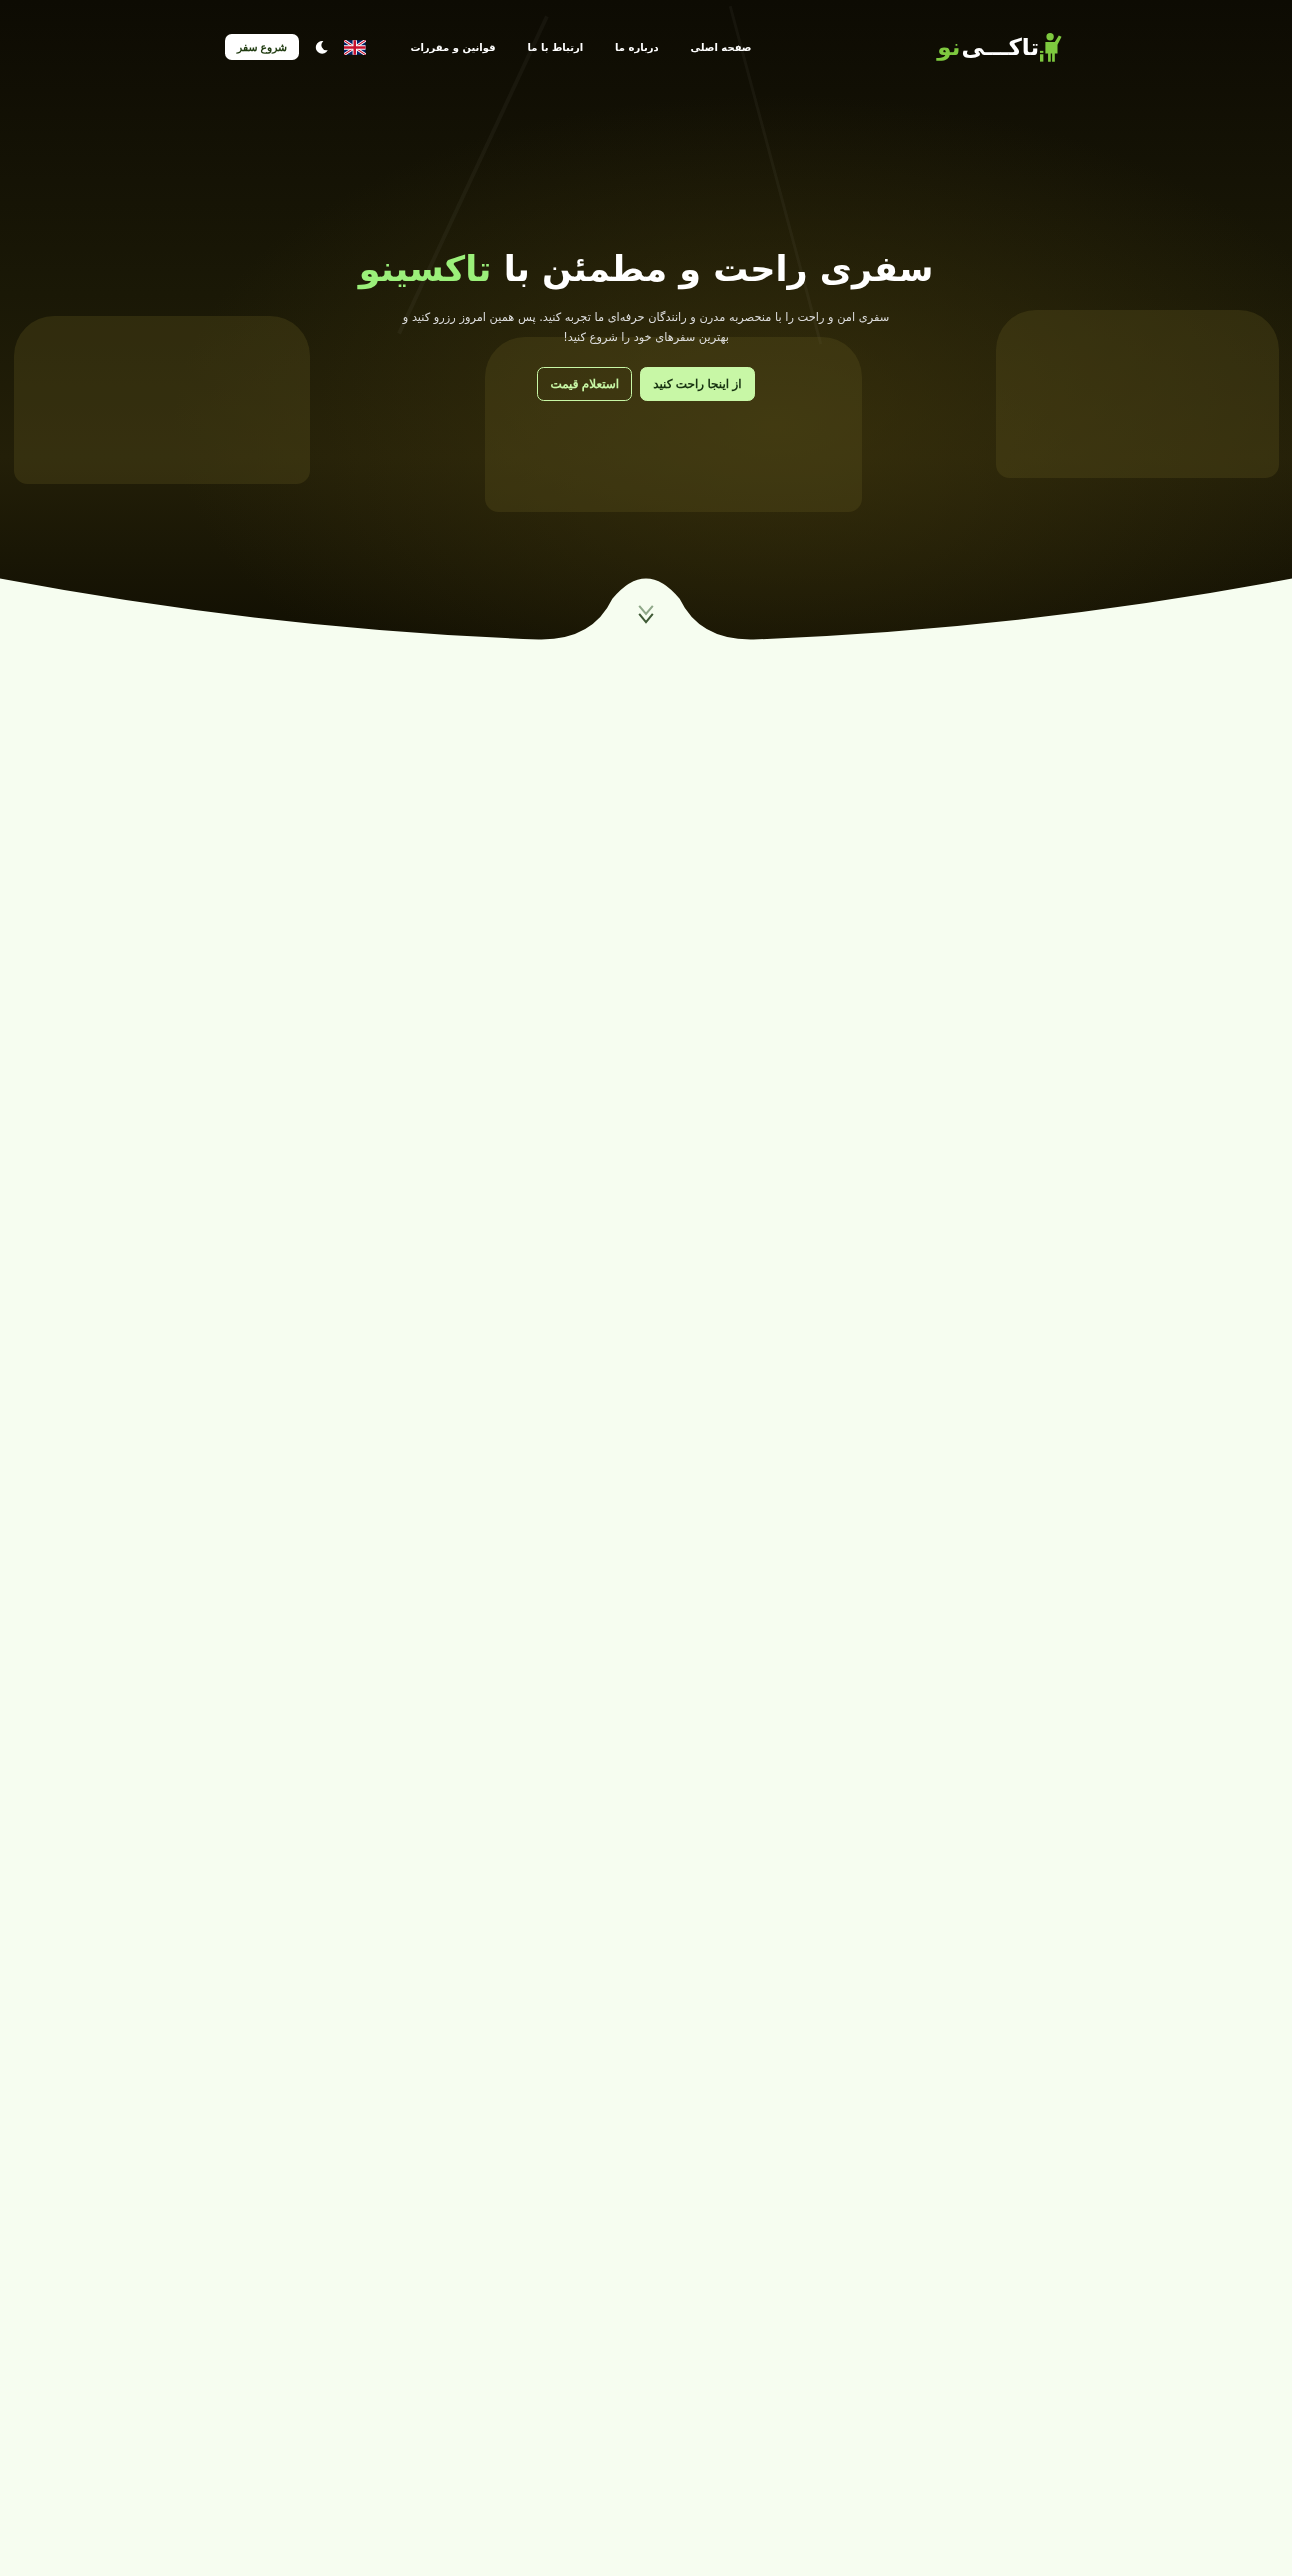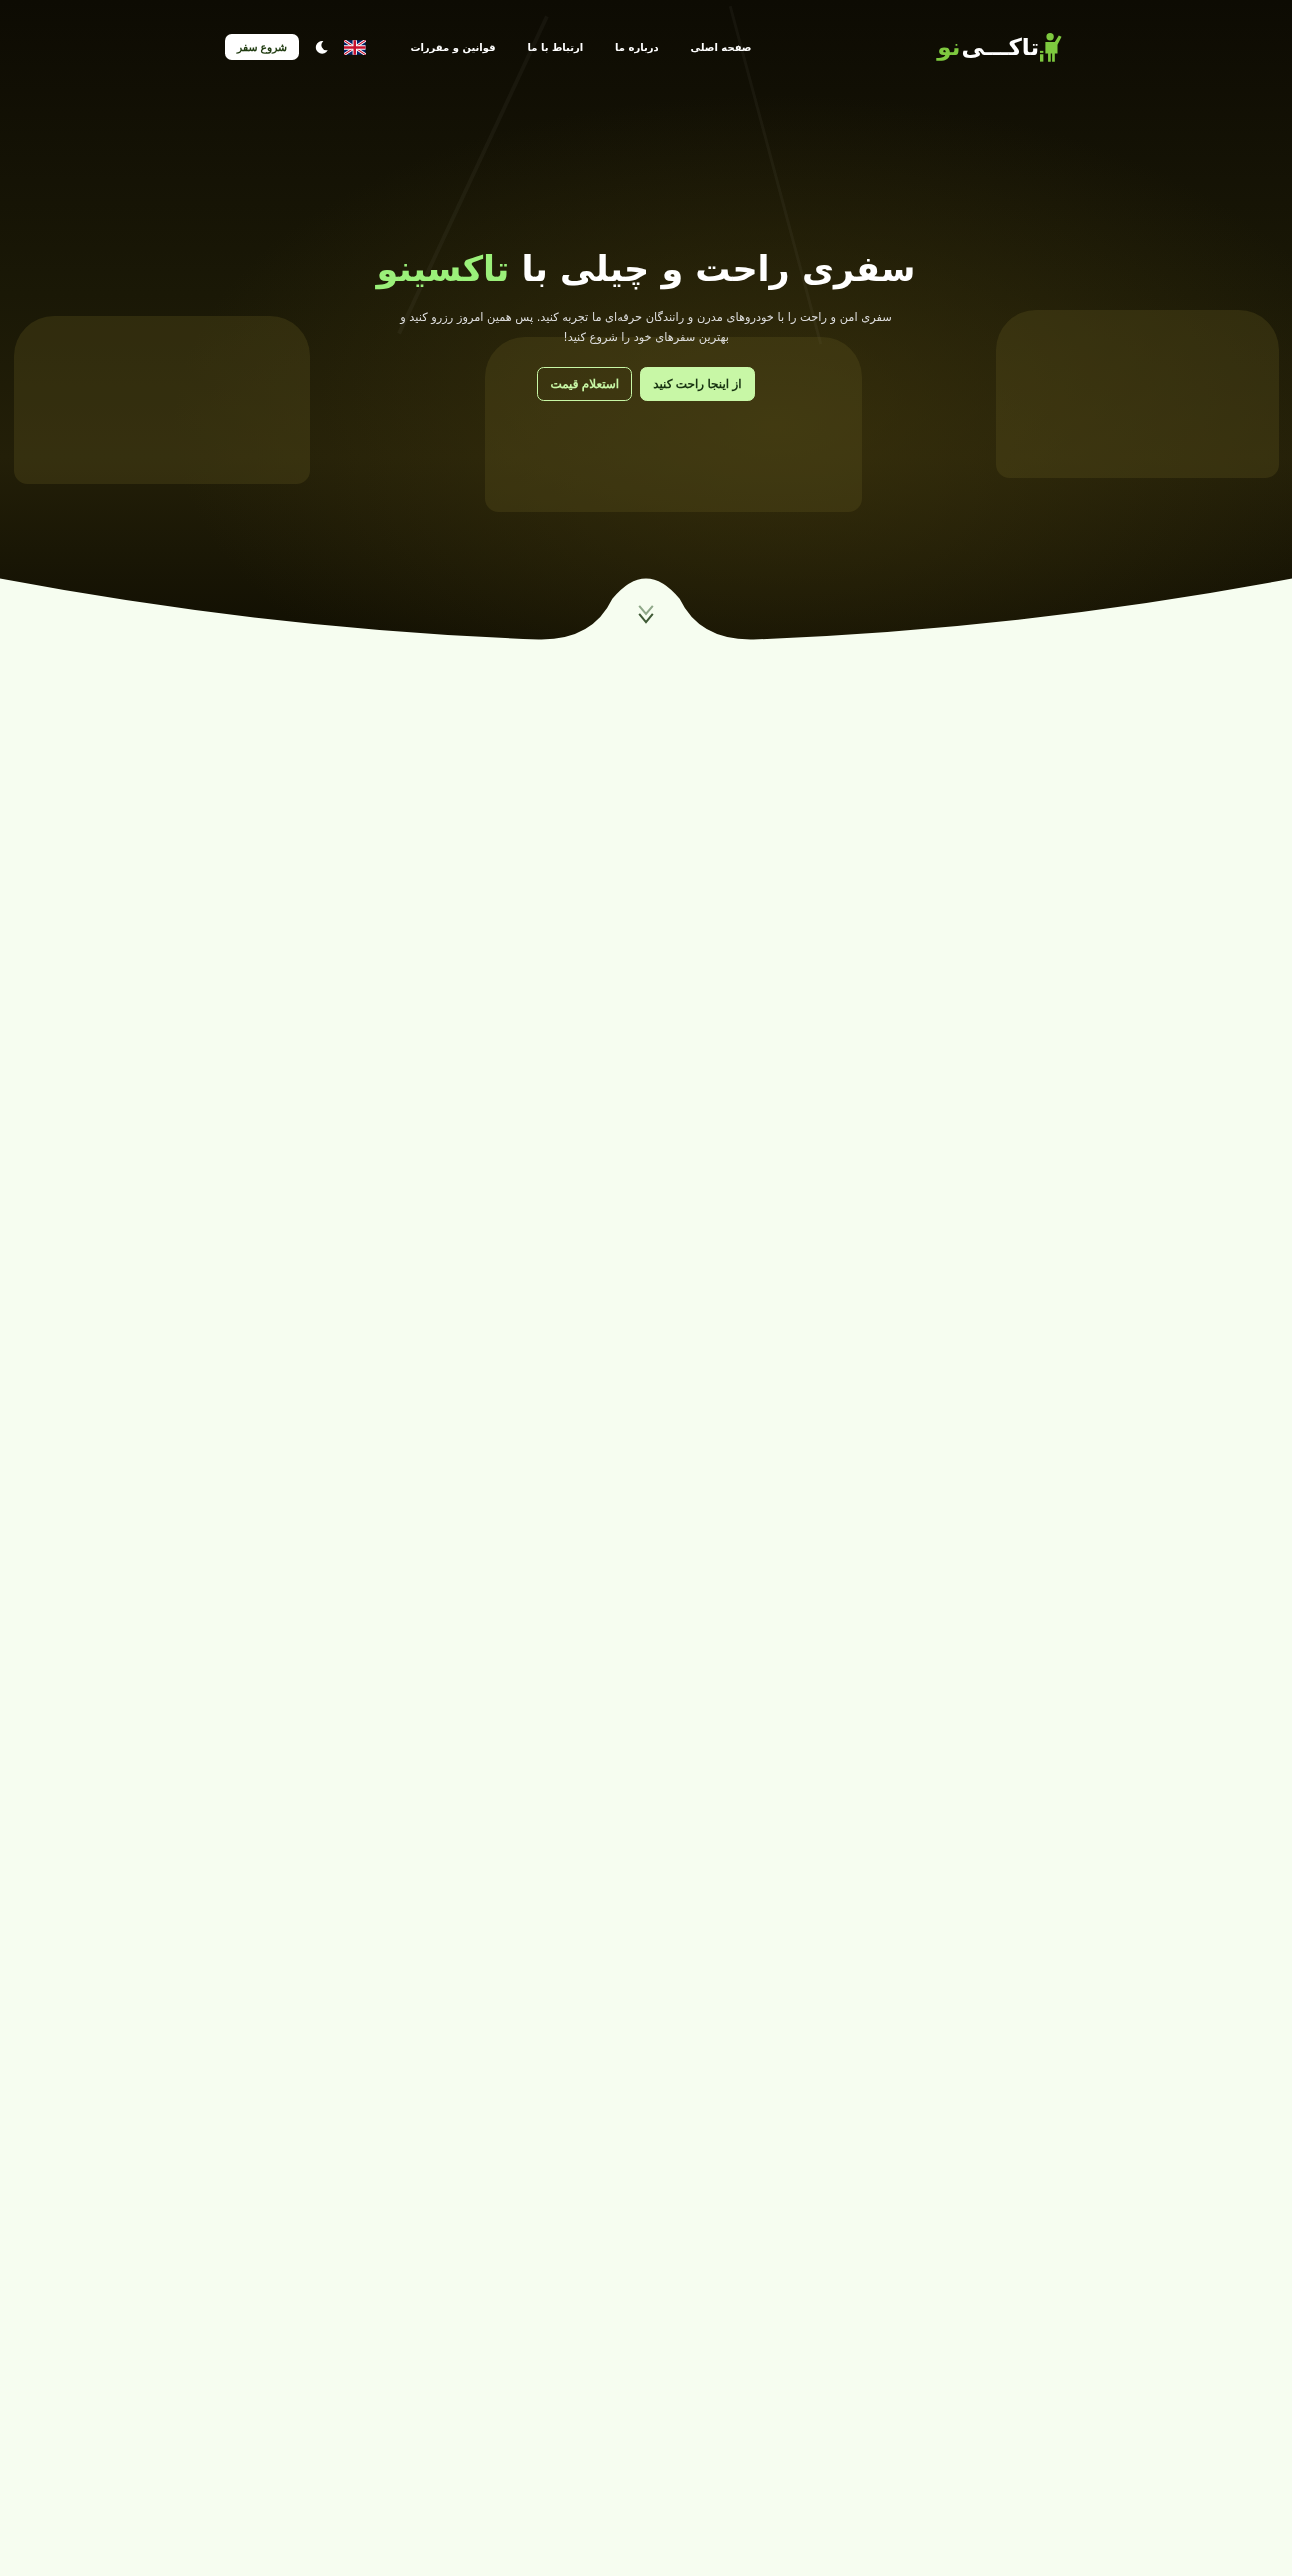--- a/index.html
+++ b/index.html
@@ -137,22 +137,22 @@
         <path d="M30 0 V40 M0 20 H60" stroke="#C8102E" stroke-width="7"></path>
       </svg>
       <svg class="moon" viewBox="0 0 24 24">
         <path d="M15 2 A10 10 0 1 0 22 16 A8 8 0 0 1 15 2z" fill="#fff"></path>
       </svg>
       <button class="btn-start-trip">شروع سفر</button>
     </div>
   </nav>
 
   <div class="hero-content">
-    <h1 class="hero-title"><span>سفری راحت و چیلی با </span><span class="accent">تاکسینو</span></h1>
-    <p class="hero-sub">سفری امن و راحت را با خودروهای مدرن و رانندگان حرفه‌ای ما تجربه کنید. پس همین امروز رزرو کنید و بهترین سفرهای خود را شروع کنید!</p>
+    <h1 class="hero-title"><span>سفری راحت و مطمئن با </span><span class="accent">تاکسینو</span></h1>
+    <p class="hero-sub">سفری امن و راحت را با منحصربه مدرن و رانندگان حرفه‌ای ما تجربه کنید. پس همین امروز رزرو کنید و بهترین سفرهای خود را شروع کنید!</p>
     <div class="hero-btns">
       <button class="btn-primary">از اینجا راحت کنید</button>
       <button class="btn-outline">استعلام قیمت</button>
     </div>
   </div>
 
   <svg class="hero-curve" viewBox="0 0 1920 130" preserveAspectRatio="none">
     <path d="M0 20 Q400 95 800 110 Q880 112 910 50 Q960 -10 1010 50 Q1040 112 1120 110 Q1520 95 1920 20 L1920 130 L0 130 Z" fill="#f6fdf0"></path>
   </svg>
 </section>

